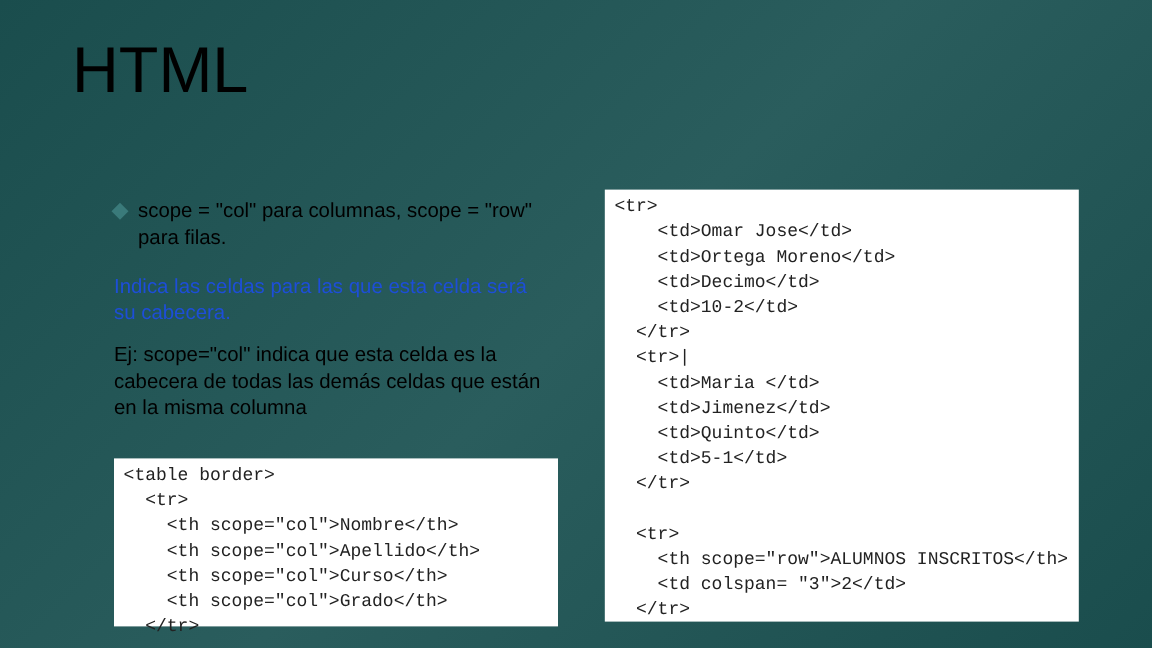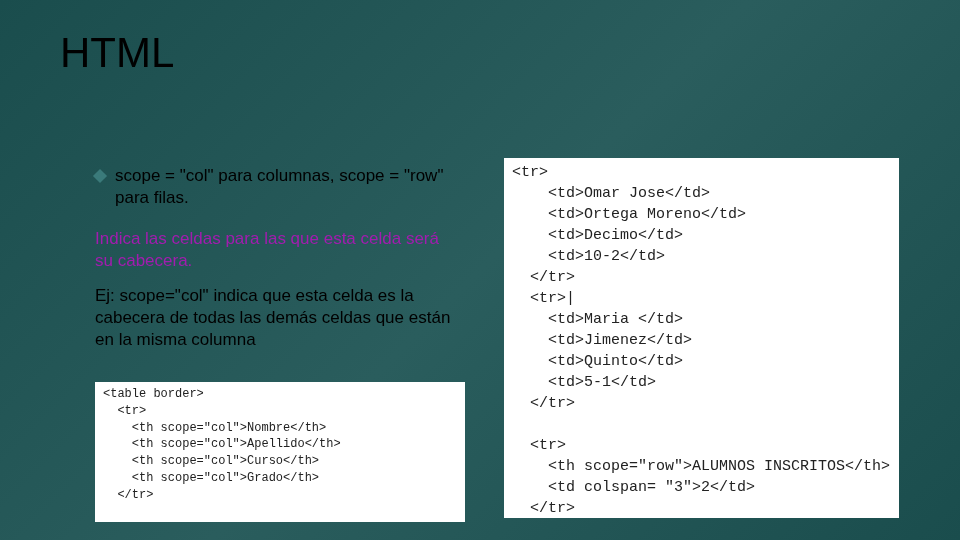--- a/index.html
+++ b/index.html
@@ -12,21 +12,21 @@
     overflow: hidden;
     position: relative;
   }
   .title-block {
     position: absolute;
     top: 30px;
     left: 60px;
     color: #000;
   }
   .title-line {
-    font-size: 42px;
+    font-size: 54px;
     font-weight: normal;
     line-height: 1.1;
   }
   .bullet-area {
     position: absolute;
     top: 165px;
     left: 95px;
     width: 360px;
   }
   .bullet-row {
@@ -47,35 +47,35 @@
     line-height: 1.3;
     color: #000;
   }
   .para1 {
     position: absolute;
     top: 228px;
     left: 95px;
     width: 360px;
     font-size: 17px;
     line-height: 1.3;
-    color: #a21caf;
+    color: #1d4ed8;
   }
   .para2 {
     position: absolute;
     top: 285px;
     left: 95px;
     width: 360px;
     font-size: 17px;
     line-height: 1.3;
     color: #000;
   }
   .code-box {
     background: #fff;
     font-family: "Courier New", Courier, monospace;
-    font-size: 12px;
+    font-size: 15px;
     line-height: 1.4;
     color: #222;
     white-space: pre;
     padding: 4px 8px;
   }
   .code-bottom-left {
     position: absolute;
     top: 382px;
     left: 95px;
     width: 370px;

